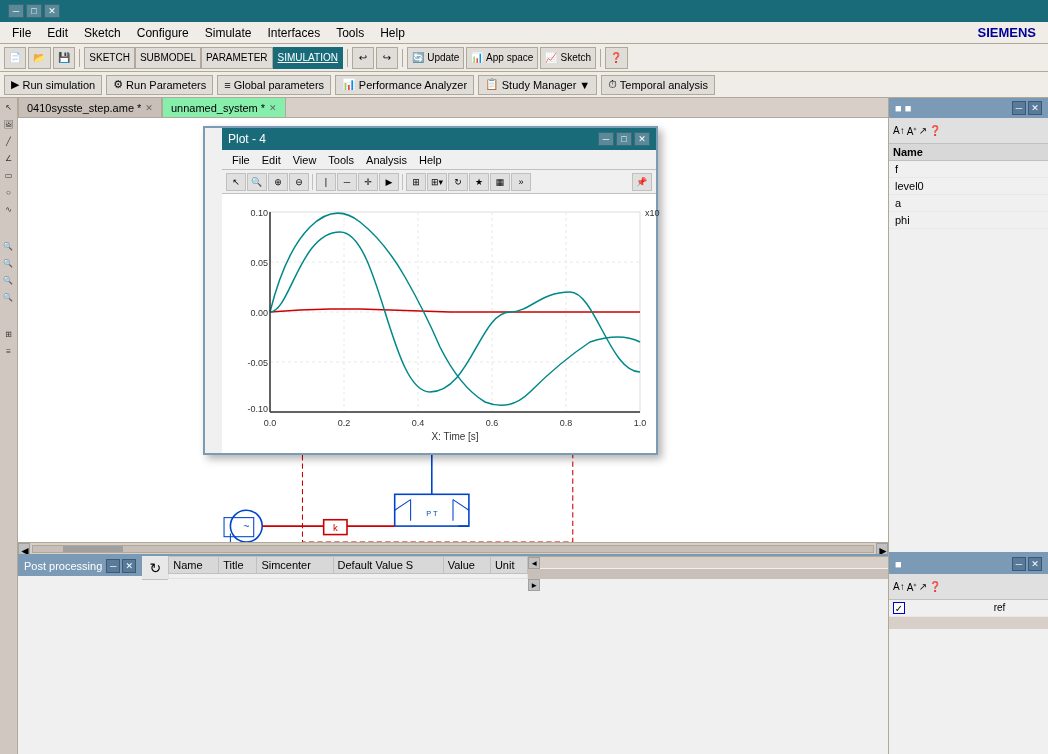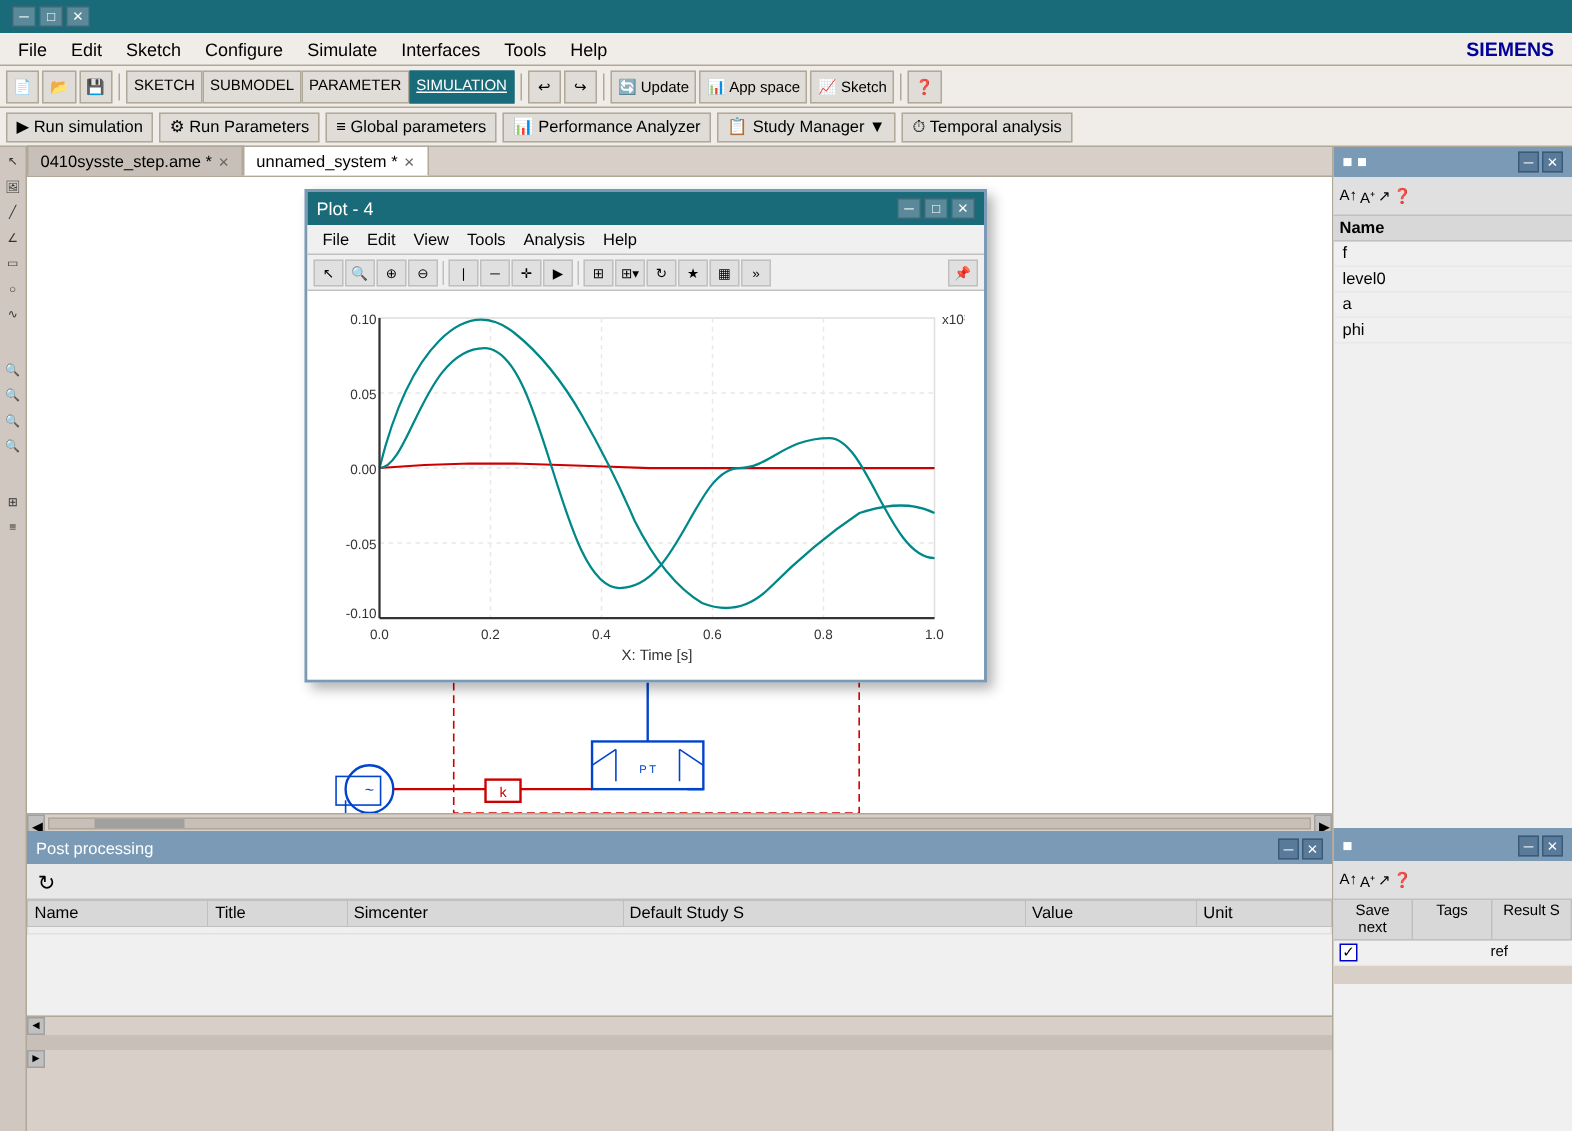--- a/index.html
+++ b/index.html
@@ -26,33 +26,33 @@
     .tab-group { display: flex; }
 
     
     .action-bar { background: #f0ede8; height: 26px; display: flex; align-items: center; padding: 0 4px; border-bottom: 1px solid #b0a898; gap: 4px; }
     .action-btn { height: 20px; background: #e0ddd8; border: 1px solid #b0a898; cursor: pointer; display: flex; align-items: center; padding: 0 6px; font-size: 11px; gap: 3px; }
 
     
     .main-area { display: flex; height: calc(754px - 22px - 22px - 28px - 26px); }
     .canvas-tabs { background: #d8d0c8; height: 20px; display: flex; align-items: flex-end; border-bottom: 1px solid #b0a898; }
     .canvas-tab { height: 20px; background: #c8c0b8; border: 1px solid #b0a898; border-bottom: none; padding: 0 8px; font-size: 11px; cursor: pointer; display: flex; align-items: center; gap: 4px; }
-    .canvas-tab.active { background: #ffffff; }
+    .canvas-tab.active { background: #86efac; }
     .canvas-tab-close { font-size: 9px; color: #666; cursor: pointer; }
 
     
     .canvas { flex: 1; background: white; position: relative; overflow: hidden; }
 
     
     .canvas-hscroll { height: 12px; background: #d8d0c8; border-top: 1px solid #b0a898; display: flex; align-items: center; }
     .scroll-track { flex: 1; height: 8px; background: #c8c0b8; margin: 0 2px; border: 1px solid #b0a898; position: relative; }
     .scroll-thumb { width: 60px; height: 6px; background: #a0a0a0; position: absolute; left: 30px; top: 0; }
 
     
-    .post-processing { height: 200px; border-top: 2px solid #7a9ab5; background: #f0f0f0; display: flex; flex-direction: column; }
+    .post-processing { height: 200px; border-top: 2px solid #7a9ab5; background: #f0f0f0; display: flex; flex-direction: row; }
     .panel-header { background: #7a9ab5; color: white; height: 20px; display: flex; align-items: center; padding: 0 6px; font-size: 11px; gap: 4px; }
     .panel-header-controls { margin-left: auto; display: flex; gap: 2px; }
     .panel-ctrl-btn { width: 14px; height: 14px; background: #5a7a9a; border: 1px solid #3a5a7a; color: white; font-size: 9px; cursor: pointer; display: flex; align-items: center; justify-content: center; }
 
     
     .pp-toolbar { height: 24px; background: #e8e8e8; border-bottom: 1px solid #c0c0c0; display: flex; align-items: center; padding: 0 4px; }
 
     
     .pp-table { flex: 1; overflow: auto; }
     .pp-table table { width: 100%; border-collapse: collapse; font-size: 11px; }
@@ -251,21 +251,21 @@
 
         <line x1="270" y1="355" x2="270" y2="310" stroke="#0044cc" stroke-width="1.5"></line>
         <line x1="405" y1="288" x2="405" y2="310" stroke="#0044cc" stroke-width="1"></line>
 
         <rect x="74" y="377" width="28" height="18" fill="none" stroke="#0044cc" stroke-width="1"></rect>
 
         <line x1="80" y1="392" x2="80" y2="408" stroke="#0044cc" stroke-width="1"></line>
         <line x1="160" y1="408" x2="160" y2="408" stroke="#0044cc" stroke-width="1"></line>
       </svg>
 
-      <div class="plot-window" style="top:8px; left:185px; width:455px;">
+      <div class="plot-window" style="top:8px; left:185px; width:455px;padding-left:17px;">
         <div class="plot-title-bar">
           <span>Plot - 4</span>
           <div style="display:flex; gap:2px;">
             <div class="title-btn">─</div>
             <div class="title-btn">□</div>
             <div class="title-btn">✕</div>
           </div>
         </div>
         <div class="plot-menu-bar">
           <span class="plot-menu-item">File</span>
@@ -361,21 +361,21 @@
       <div class="pp-toolbar">
         <div style="width:18px;height:18px;cursor:pointer;font-size:14px;display:flex;align-items:center;justify-content:center;">↻</div>
       </div>
       <div class="pp-table">
         <table>
           <thead>
             <tr>
               <th>Name</th>
               <th>Title</th>
               <th>Simcenter</th>
-              <th>Default Study S</th>
+              <th>Default Value S</th>
               <th>Value</th>
               <th>Unit</th>
             </tr>
           </thead>
           <tbody>
             <tr>
               <td colspan="6"></td>
             </tr>
           </tbody>
         </table>
@@ -421,25 +421,20 @@
           <div class="panel-ctrl-btn">─</div>
           <div class="panel-ctrl-btn">✕</div>
         </div>
       </div>
       <div class="right-bottom-toolbar">
         <div style="font-size:10px;cursor:pointer;">A↑</div>
         <div style="font-size:10px;cursor:pointer;">A⁺</div>
         <div style="font-size:10px;cursor:pointer;">↗</div>
         <div style="font-size:10px;cursor:pointer;">❓</div>
       </div>
-      <div class="right-bottom-cols">
-        <div class="right-col-header">Save next</div>
-        <div class="right-col-header">Tags</div>
-        <div class="right-col-header">Result S</div>
-      </div>
       <div class="right-bottom-row">
         <div class="right-bottom-cell">
           <div class="checkbox-blue">✓</div>
         </div>
         <div class="right-bottom-cell"></div>
         <div class="right-bottom-cell">ref</div>
       </div>
       <div class="right-bottom-footer"></div>
     </div>
 

